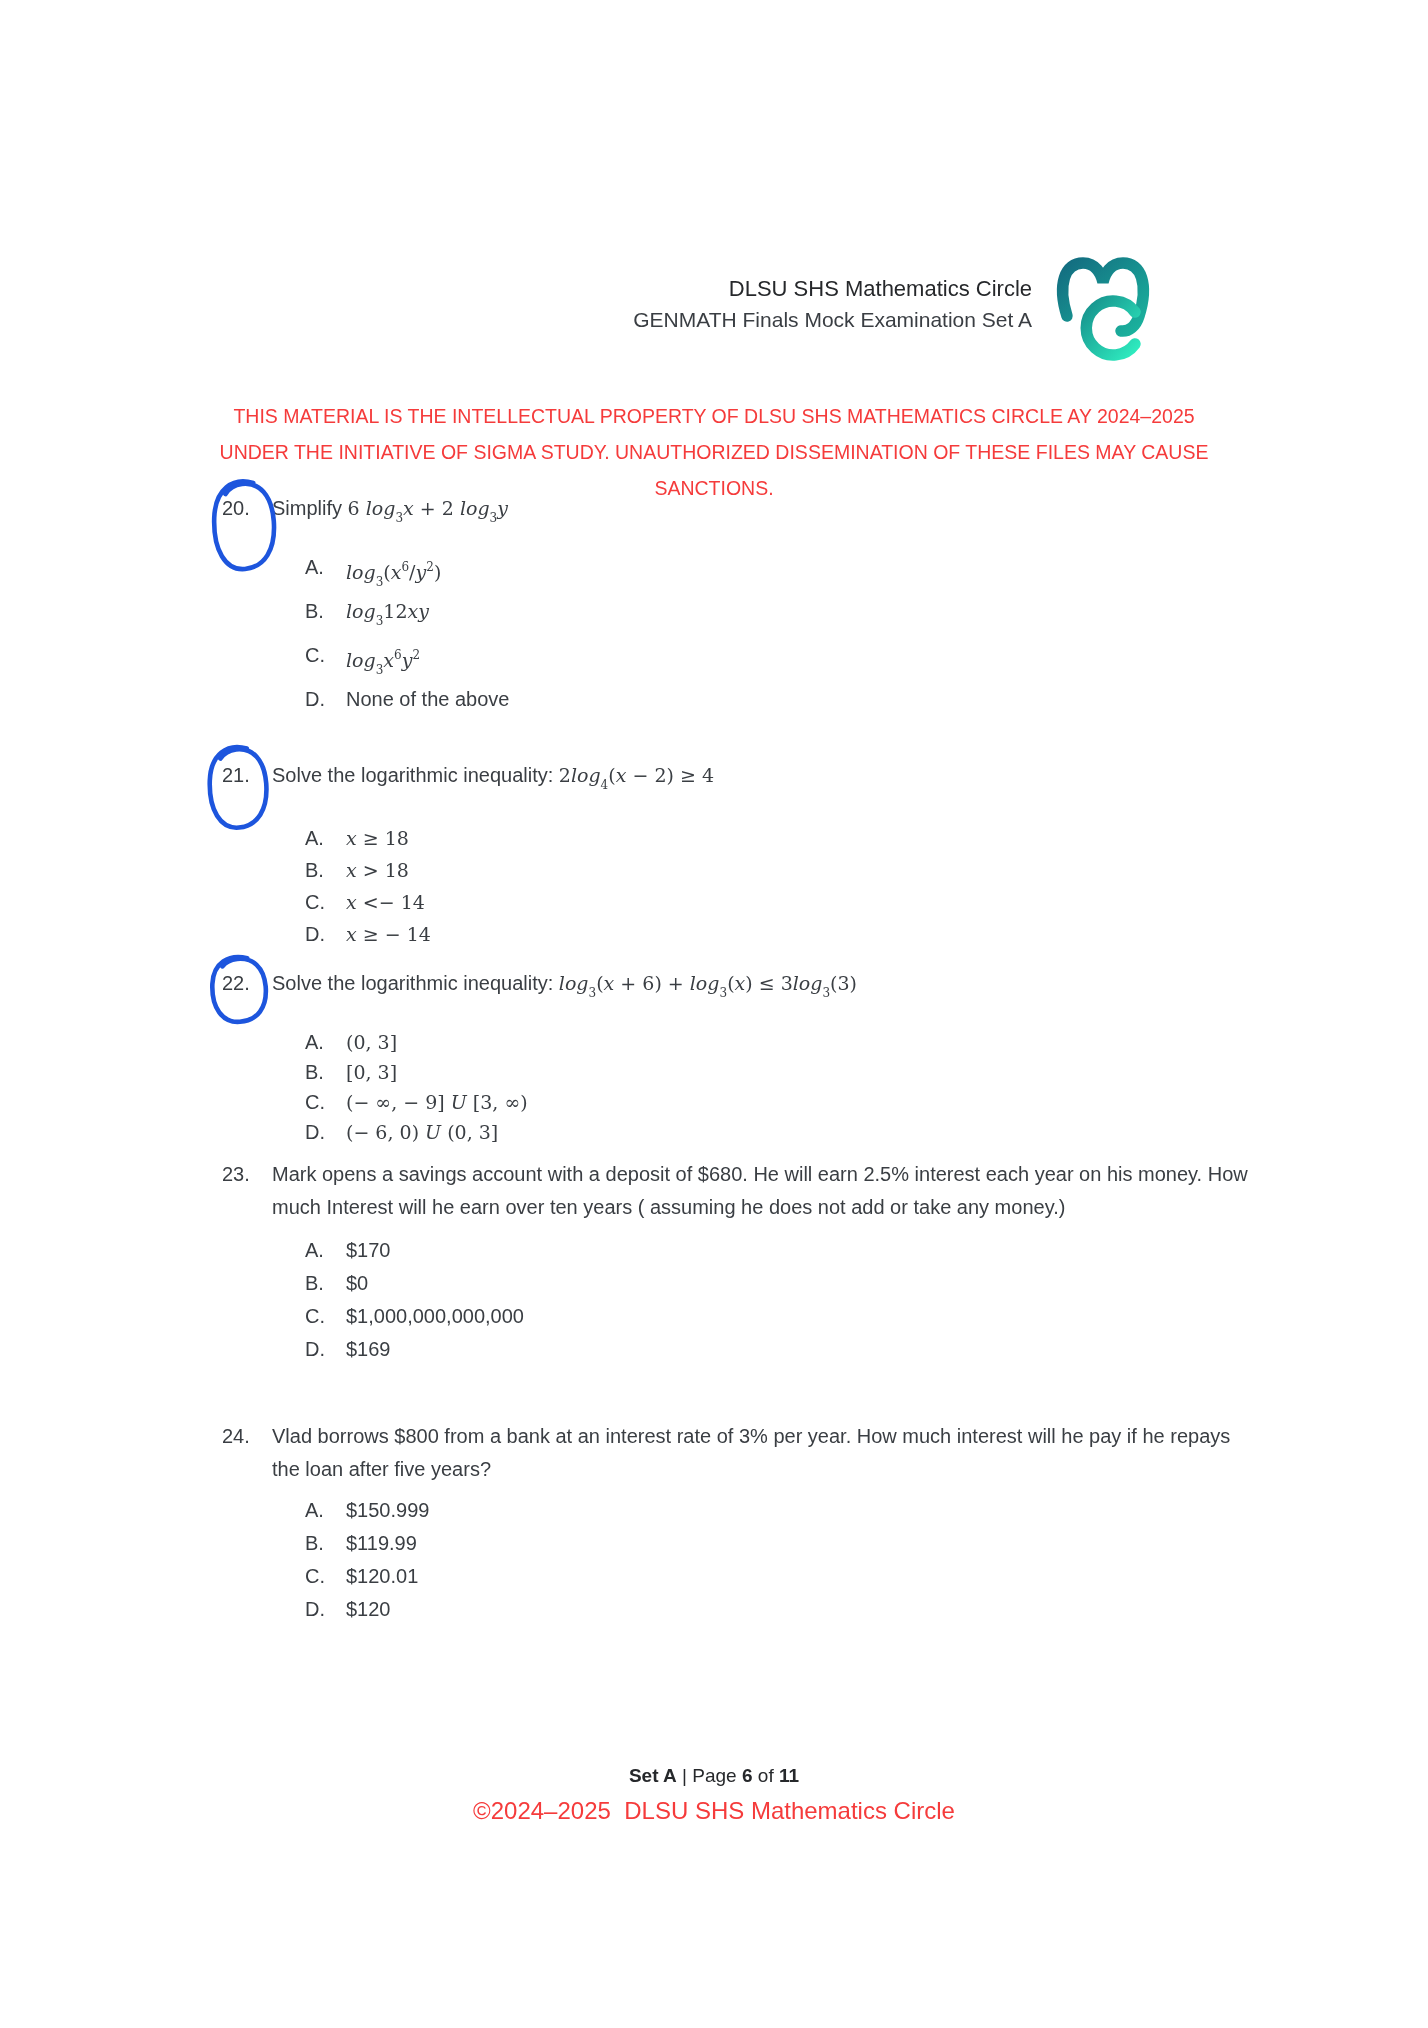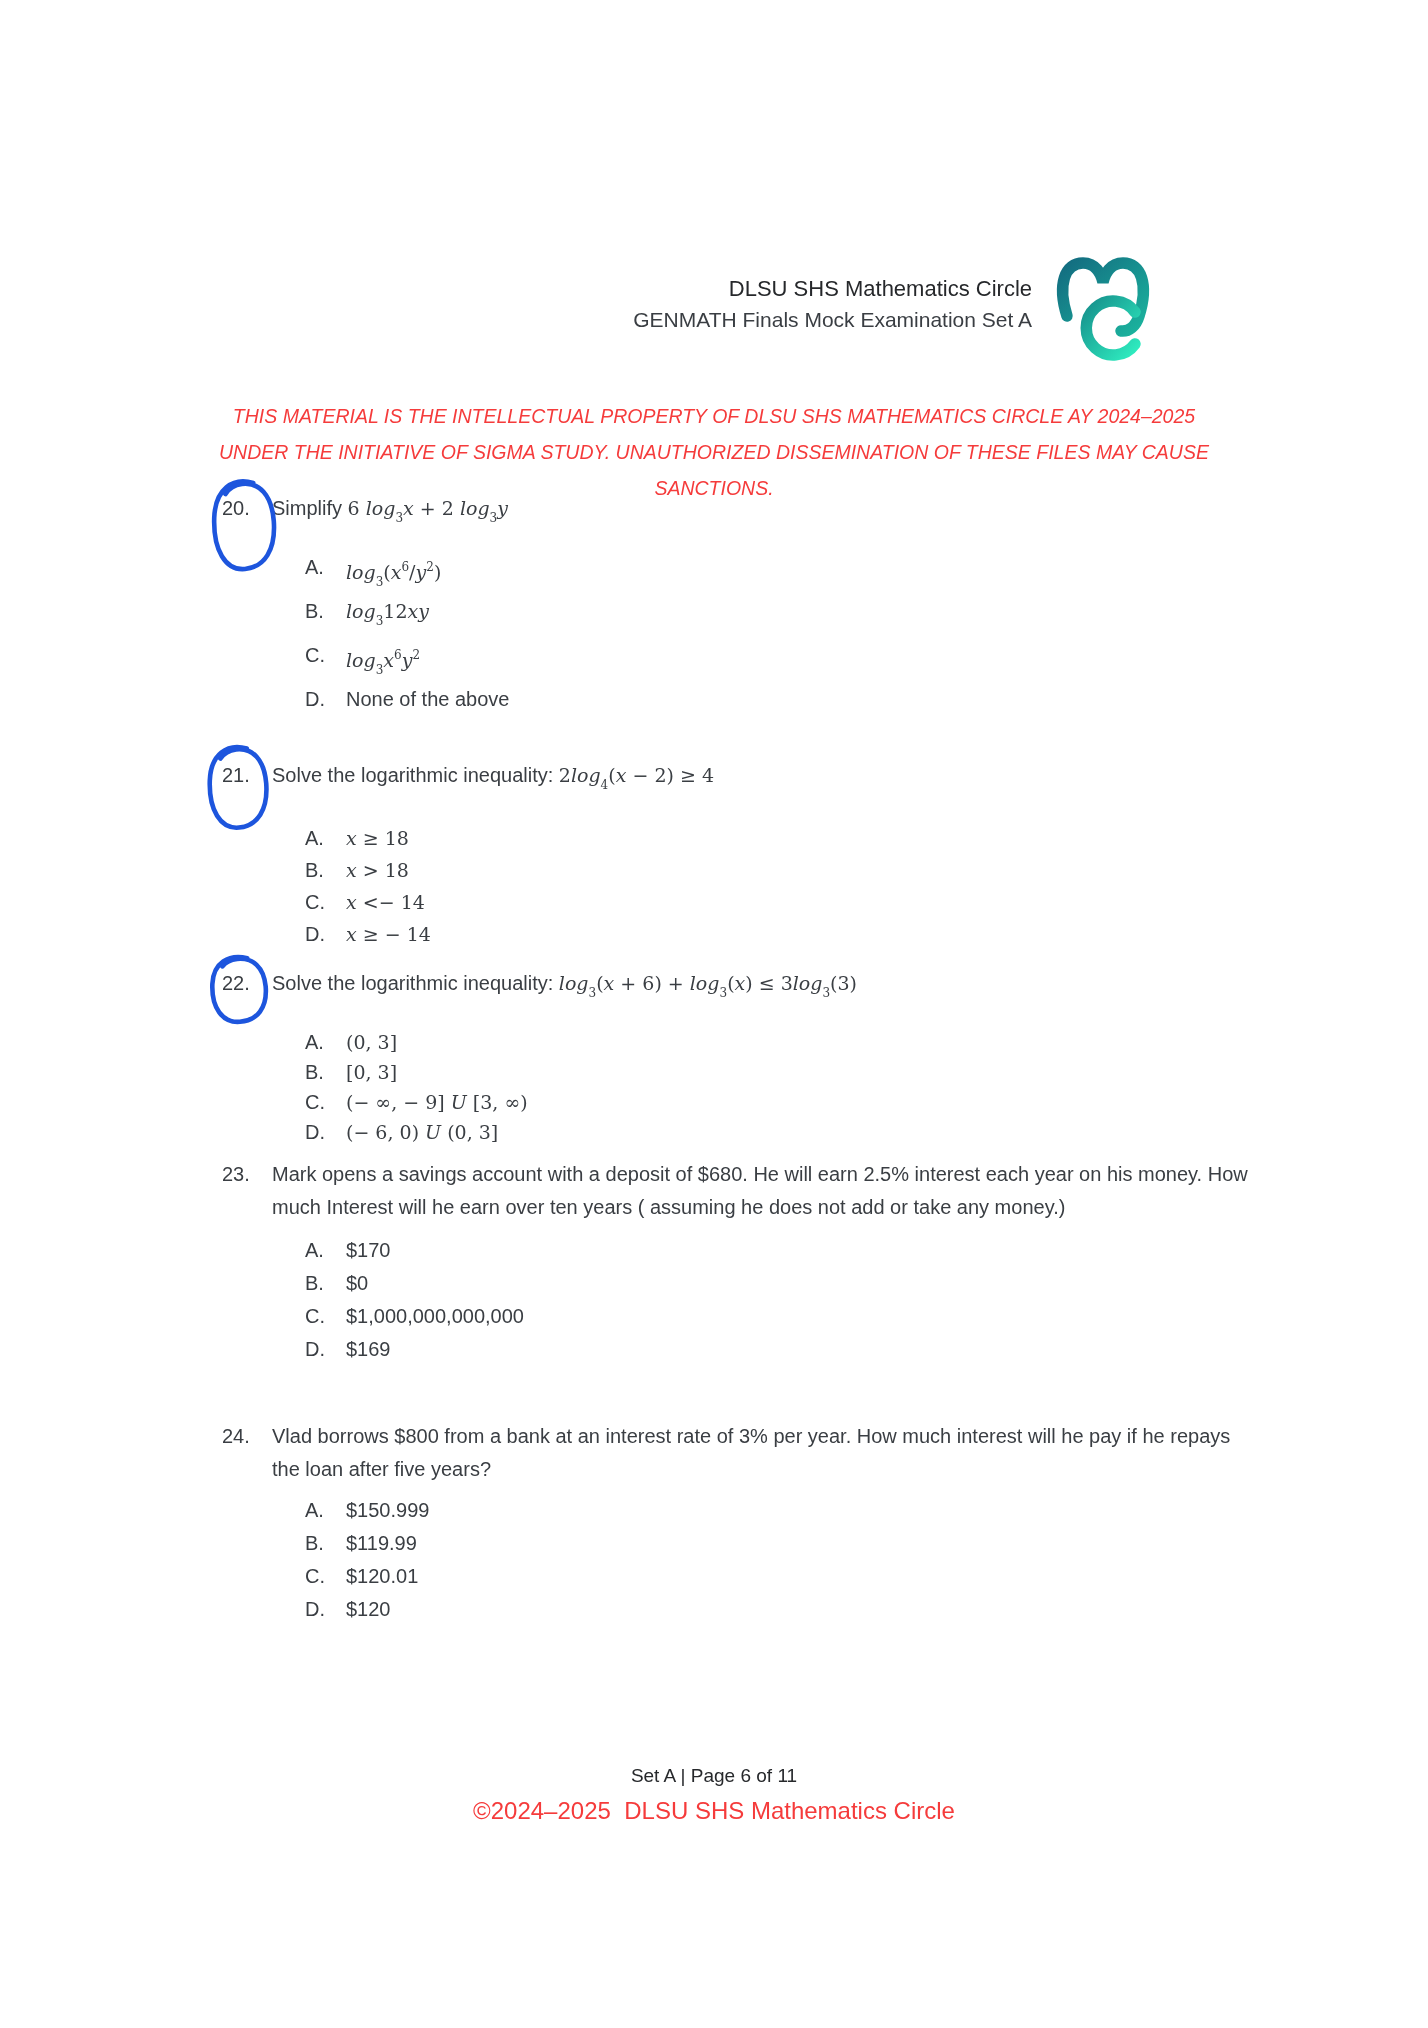--- a/index.html
+++ b/index.html
@@ -9,21 +9,21 @@
   }
 
   
   .header-text { position:absolute; top:274px; right:396px; text-align:right; }
   .header-title { font-size:22px; font-weight:400; line-height:30px; color:#26282b; }
   .header-subtitle { font-size:21px; font-weight:400; line-height:32px; color:#3a3e43; }
   .logo { position:absolute; left:1052px; top:252px; width:104px; height:122px; }
 
   
   .notice { position:absolute; top:398px; left:0; width:100%; text-align:center;
-            color:#f53b3b; font-size:19.5px; line-height:36px;font-style:italic; }
+            color:#f53b3b; font-size:19.5px; line-height:36px; }
 
   
   .question { position:absolute; left:222px; width:1040px; }
   .q-line { display:flex; font-size:20px; line-height:30px; }
   .q-num-wrap { flex:none; width:50px; position:relative; }
   .q23 .q-line, .q24 .q-line { line-height:33px; }
   .q-text { flex:1; }
   .options { padding-left:83px; }
   .opt { display:flex; align-items:flex-start; font-size:20px; line-height:28px; }
   .opt-letter { flex:none; width:41px; }
@@ -32,21 +32,21 @@
   .q22 .options { margin-top:20px; } .q22 .opt { height:30px; }
   .q23 .options { margin-top:12px; } .q23 .opt { height:33px; }
   .q24 .options { margin-top:10px; } .q24 .opt { height:33px; }
 
   
   .tk-r, .tk-i, .tk-sub, .tk-sup { font-family:"DejaVu Serif", serif; }
   .tk-r, .tk-i { font-size:19px; }
   .tk-i { font-style:italic; }
   .tk-sub { font-size:12px; font-style:normal; vertical-align:-7px; }
   .tk-sup { font-size:12px; font-style:normal; vertical-align:8px; }
-  .tk-sb { font-weight:400; }
+  .tk-sb { font-weight:700; }
 
   
   .circle-svg { position:absolute; pointer-events:none; }
   .circle-svg path { fill:none; stroke:#1d55dd; stroke-width:4.6; stroke-linecap:round;
                      vector-effect:non-scaling-stroke; }
 
   
   .footer-page { position:absolute; top:1765px; left:0; width:100%; text-align:center;
                  font-size:19px; color:#26282b; }
   .footer-copy { position:absolute; top:1797px; left:0; width:100%; text-align:center;

